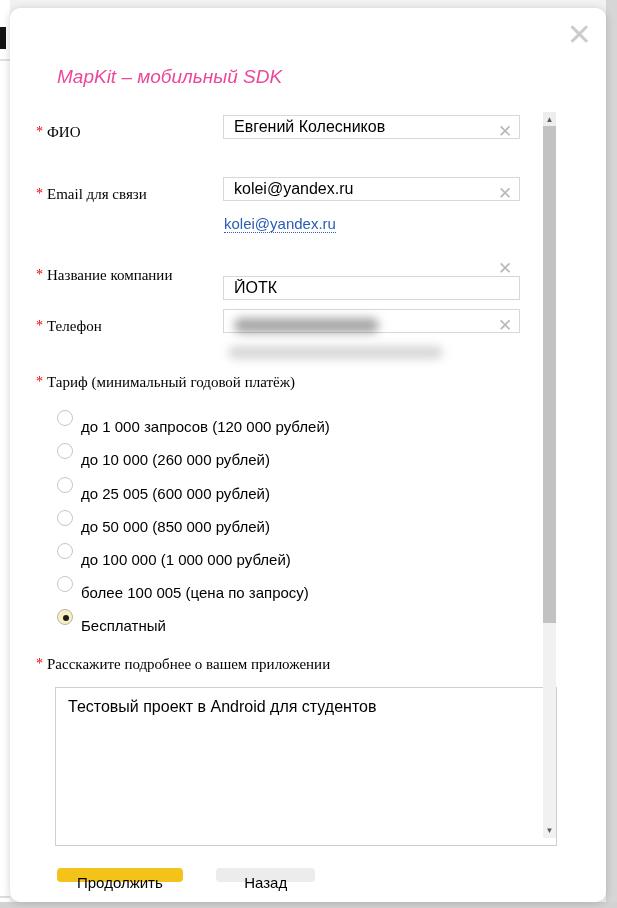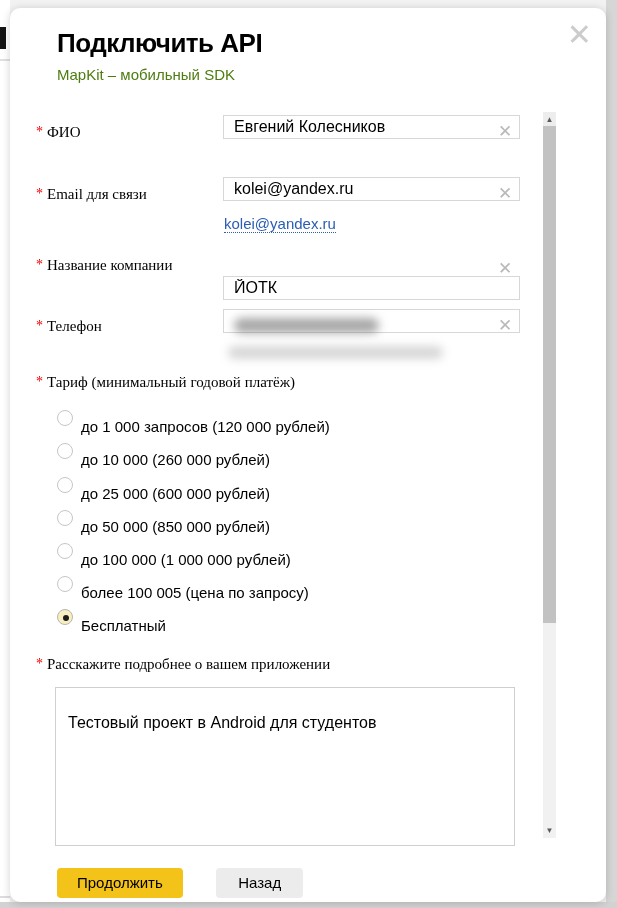--- a/index.html
+++ b/index.html
@@ -14,34 +14,34 @@
   .left-hline-bottom { position:absolute; left:0; top:896px; width:10px; height:2px; background:#dcdcdc; }
   .right-strip { position:absolute; left:606px; top:0; width:11px; height:908px; background:#d6d6d6; }
   .bottom-strip { position:absolute; left:0; top:902px; width:617px; height:6px; background:#d2d2d2; }
 
   
   .modal { position:absolute; left:10px; top:8px; width:596px; height:894px;
            background:#fff; border-radius:10px; box-shadow:0 1px 8px rgba(0,0,0,.18); }
   .close-x { position:absolute; top:8px; right:14px; font-size:30px; line-height:38px;
              color:#cccccc; cursor:pointer; font-weight:400; }
   .title { position:absolute; left:47px; top:20px; font-size:26px; font-weight:bold; color:#000; letter-spacing:-0.5px; }
-  .subtitle { position:absolute; left:47px; top:58px; font-size:15px; color:#4d7c0f; }
+  .subtitle { position:absolute; left:47px; top:58px; font-size:19px; color:#ec4899;font-style:italic; }
 
   
   .lbl { position:absolute; left:26px; font-size:15px; color:#000; white-space:nowrap;font-family:Liberation Serif, serif; }
   .req { color:#ef0000; margin-right:4px; font-size:14px; vertical-align:top; }
   .tin { position:absolute; left:213px; width:297px; height:24px; border:1px solid #d7d7d7;
          background:#fff; font-family:"Liberation Sans",sans-serif; font-size:16px; color:#000;
          padding:0 30px 0 10px; border-radius:0; outline:none; }
   .clear-x { position:absolute; font-size:17px; color:#b9b9b9; cursor:pointer; line-height:17px; }
   .cx-fio { left:488px; top:115px; }  .cx-email { left:488px; top:177px; }
   .cx-company { left:488px; top:252px; } .cx-phone { left:488px; top:309px; }
 
   .t-fio { top:107px; } .t-email { top:169px; } .t-company { top:244px;margin-top:24px; } .t-phone { top:301px; }
-  .l-fio { top:116px; } .l-email { top:178px;text-align:right; } .l-company { top:249px; } .l-phone { top:310px; }
+  .l-fio { top:116px; } .l-email { top:178px;text-align:right; } .l-company { top:259px; } .l-phone { top:310px; }
 
   .email-link { position:absolute; left:214px; top:207px; font-size:15px; color:#2a5db5;
                 text-decoration:none; border-bottom:1px dotted #2a5db5; cursor:pointer; }
 
   
   .phone-smudge { position:absolute; left:224px; top:310px; width:145px; height:15px;
                   background:#5f5f5f; opacity:.55; border-radius:8px; filter:blur(5px); }
   .phone-smudge2 { position:absolute; left:218px; top:338px; width:215px; height:13px;
                    background:#9a9a9a; opacity:.4; border-radius:7px; filter:blur(5px); }
 
@@ -50,55 +50,54 @@
   .radio-row { position:absolute; left:47px; height:20px; cursor:pointer; }
   .radio-row .circ { position:absolute; left:0; top:0; width:16px; height:16px; border-radius:50%;
                      border:1px solid #c6c6c6; background:#fff; }
   .radio-row .txt { position:absolute; left:24px; top:8px; font-size:15px; color:#000; white-space:nowrap; }
   .radio-row.selected .circ { background:#f8efc0; border-color:#b5b5b5; }
   .radio-row.selected .circ::after { content:""; position:absolute; left:5px; top:5px; width:6px; height:6px;
                      border-radius:50%; background:#1c1c1c; }
   .r0{top:402px;} .r1{top:435px;} .r2{top:469px;} .r3{top:502px;} .r4{top:535px;} .r5{top:568px;} .r6{top:601px;}
 
   .about-lbl { top:648px; }
-  .about-ta { position:absolute; left:45px; top:679px; width:460px; height:159px;
+  .about-ta { position:absolute; left:45px; top:679px; width:502px; height:159px;
               border:1px solid #cfcfcf; font-family:"Liberation Sans",sans-serif; font-size:16px;
-              color:#000; padding:26px 12px; resize:none; outline:none; background:#fff; }
+              color:#000; padding:10px 12px; resize:none; outline:none; background:#fff; }
 
   
   .sb-track { position:absolute; left:533px; top:104px; width:13px; height:726px; background:#f1f1f1; }
   .sb-up { position:absolute; left:0; top:0; width:13px; height:14px; background:#ededed;
            color:#5d5d5d; font-size:8px; text-align:center; line-height:15px; cursor:pointer; }
   .sb-down { position:absolute; left:0; bottom:0; width:13px; height:14px;
            color:#5d5d5d; font-size:8px; text-align:center; line-height:13px; cursor:pointer; }
   .sb-thumb { position:absolute; left:0; top:14px; width:13px; height:497px; background:#c2c2c2; cursor:pointer; }
 
   
   .btn-row { position:absolute; left:47px; top:860px; }
-  .btn { display:inline-block; height:30px; line-height:30px; font-size:15px; color:#000;
+  .btn { display:inline-block; height:14px; line-height:30px; font-size:15px; color:#000;
          border:none; border-radius:4px; cursor:pointer; font-family:"Liberation Sans",sans-serif; }
   .btn-continue { background:#f3c319; padding:0 20px; margin-right:29px; }
-  .btn-back { background:#ececec; padding:0 22px; }
+  .btn-back { background:#ececec; padding:0 28px; }
 </style>
 </head>
 <body>
 
 <div id="canvas">
 
   <div class="left-sliver"></div>
   <div class="left-black-mark"></div>
   <div class="left-hline-top"></div>
   <div class="left-hline-bottom"></div>
   <div class="right-strip"></div>
   <div class="bottom-strip"></div>
 
   <div class="modal">
 
     <div class="close-x">✕</div>
-    <div class="title">Подключить API</div>
     <div class="subtitle">MapKit – мобильный SDK</div>
 
     <div class="lbl l-fio"><span class="req">*</span><span>ФИО</span></div>
     <input class="tin t-fio" value="Евгений Колесников" style="">
     <span class="clear-x cx-fio">✕</span>
 
     <div class="lbl l-email"><span class="req">*</span><span>Email для связи</span></div>
     <input class="tin t-email" value="kolei@yandex.ru" style="">
     <span class="clear-x cx-email">✕</span>
     <a class="email-link">kolei@yandex.ru</a>
@@ -118,21 +117,21 @@
     <div class="radio-row r0">
         <span class="circ"></span>
         <span class="txt">до 1 000 запросов (120 000 рублей)</span>
       </div>
     <div class="radio-row r1">
         <span class="circ"></span>
         <span class="txt">до 10 000 (260 000 рублей)</span>
       </div>
     <div class="radio-row r2">
         <span class="circ"></span>
-        <span class="txt">до 25 000 (600 000 рублей)</span>
+        <span class="txt">до 25 005 (600 000 рублей)</span>
       </div>
     <div class="radio-row r3">
         <span class="circ"></span>
         <span class="txt">до 50 000 (850 000 рублей)</span>
       </div>
     <div class="radio-row r4">
         <span class="circ"></span>
         <span class="txt">до 100 000 (1 000 000 рублей)</span>
       </div>
     <div class="radio-row r5">

